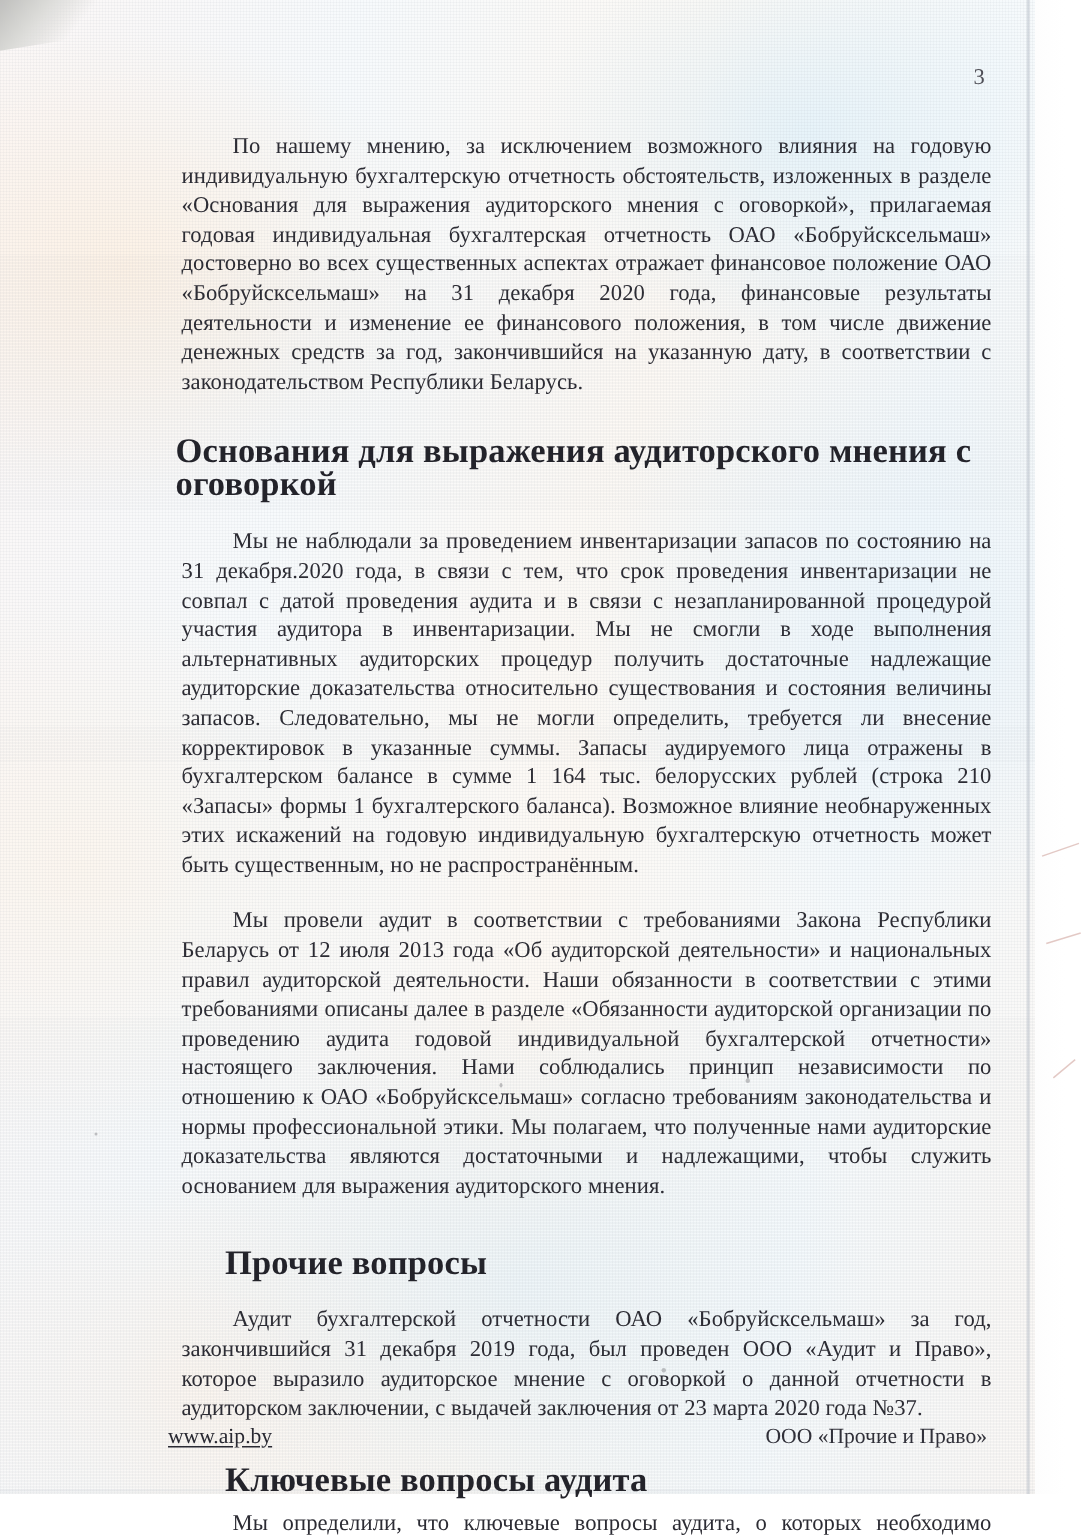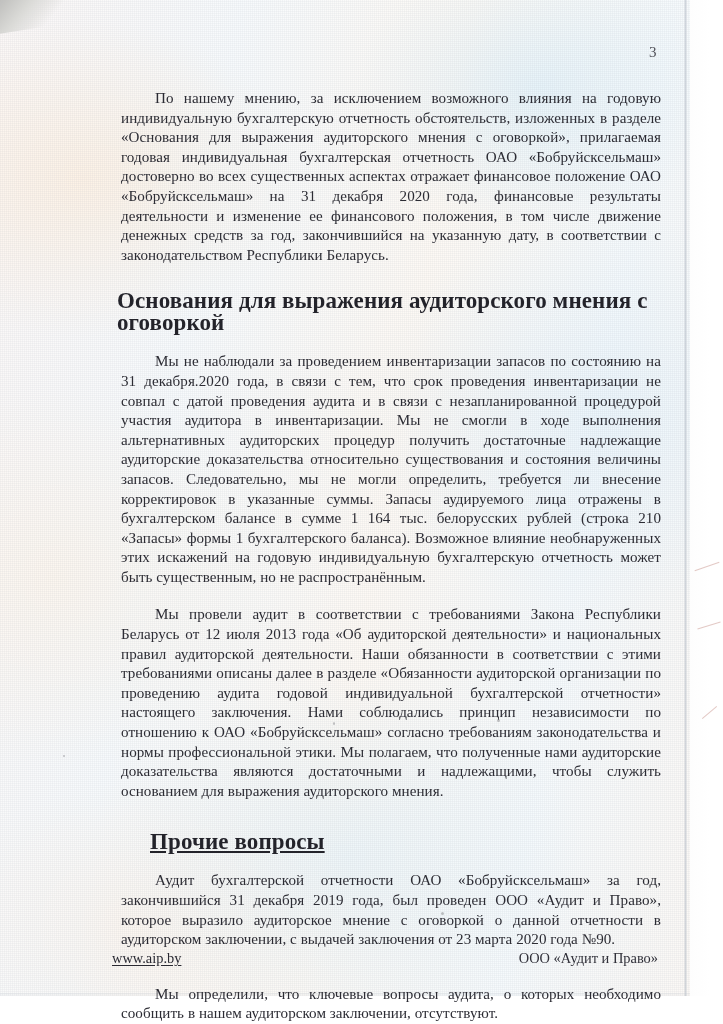--- a/index.html
+++ b/index.html
@@ -134,21 +134,20 @@
   h2.section {
     margin: 0;
     font-size: 23px;
     line-height: 22px;
     font-weight: bold;
     color: #1c1c24;
     letter-spacing: 0.1px;
   }
   h2.section.indented {
     margin-left: 33px;
-    text-decoration: underline;
   }
 
   .gap-lg { height: 21px; }
   .gap-md { height: 14px; }
   .gap-sm { height: 5px; }
 
   
   .footer {
     position: absolute;
     left: 112px;
@@ -219,31 +218,32 @@
     <div class="gap-sm"></div>
 
     <p class="body">Мы провели аудит в соответствии с требованиями Закона Республики Беларусь от 12 июля 2013 года «Об аудиторской деятельности» и национальных правил аудиторской деятельности. Наши обязанности в соответствии с этими требованиями описаны далее в разделе «Обязанности аудиторской организации по проведению аудита годовой индивидуальной бухгалтерской отчетности» настоящего заключения. Нами соблюдались принцип независимости по отношению к ОАО «Бобруйсксельмаш» согласно требованиям законодательства и нормы профессиональной этики. Мы полагаем, что полученные нами аудиторские доказательства являются достаточными и надлежащими, чтобы служить основанием для выражения аудиторского мнения.</p>
 
     <div style="height:26px;"></div>
 
     <h2 class="section indented">Прочие вопросы</h2>
 
     <div class="gap-md"></div>
 
-    <p class="body">Аудит бухгалтерской отчетности ОАО «Бобруйсксельмаш» за год, закончившийся 31 декабря 2019 года, был проведен ООО «Аудит и Право», которое выразило аудиторское мнение с оговоркой о данной отчетности в аудиторском заключении, с выдачей заключения от 23 марта 2020 года №90.</p>
+    <p class="body">Аудит бухгалтерской отчетности ОАО «Бобруйсксельмаш» за год, закончившийся 31 декабря 2019 года, был проведен ООО «Аудит и Право», которое выразило аудиторское мнение с оговоркой о данной отчетности в аудиторском заключении, с выдачей заключения от 23 марта 2020 года №37.</p>
 
     <div style="height:22px;"></div>
 
+    <h2 class="section indented">Ключевые вопросы аудита</h2>
 
     <div class="gap-sm"></div>
 
     <p class="body">Мы определили, что ключевые вопросы аудита, о которых необходимо сообщить в нашем аудиторском заключении, отсутствуют.</p>
 
   </div>
 
   <div class="footer">
     <span class="footer-link">www.aip.by</span>
-    <span>ООО «Аудит и Право»</span>
+    <span>ООО «Прочие и Право»</span>
   </div>
 
   <div class="softness"></div>
 
 </div>
 
 </body></html>

